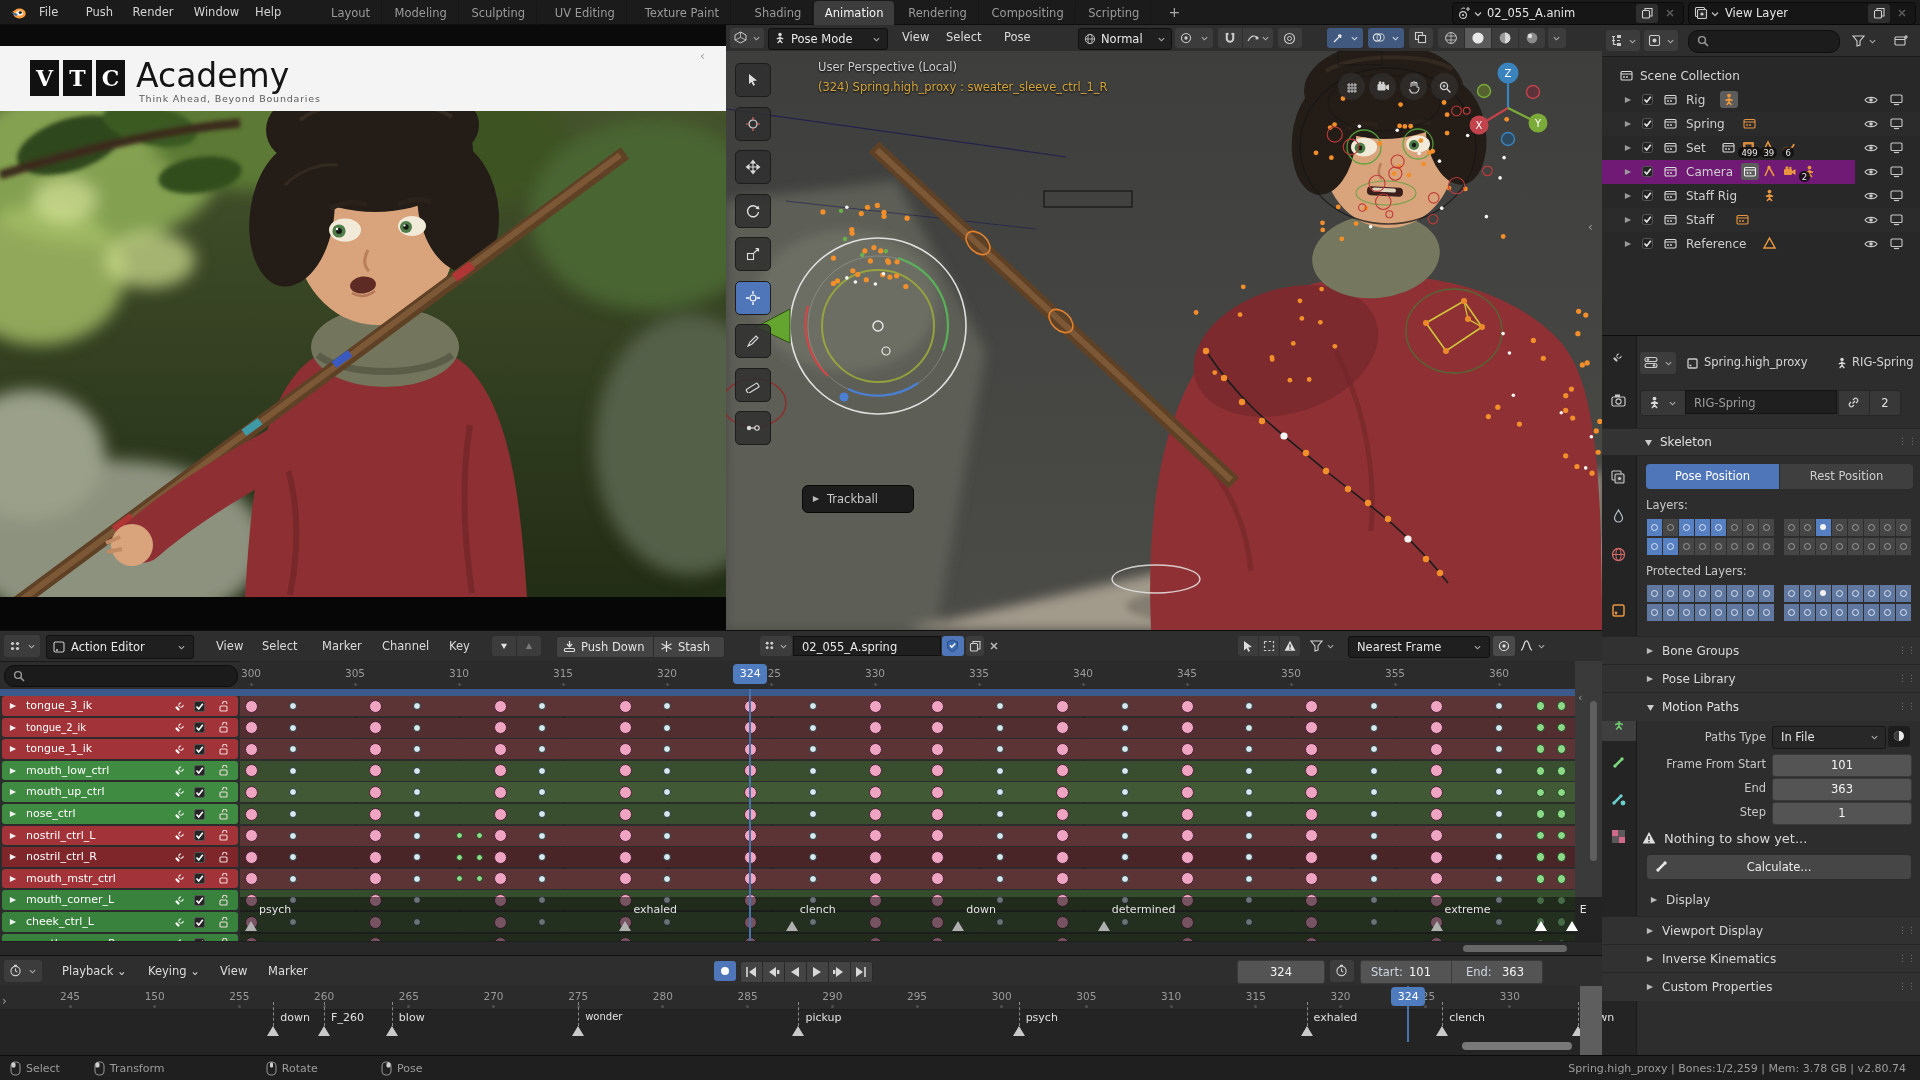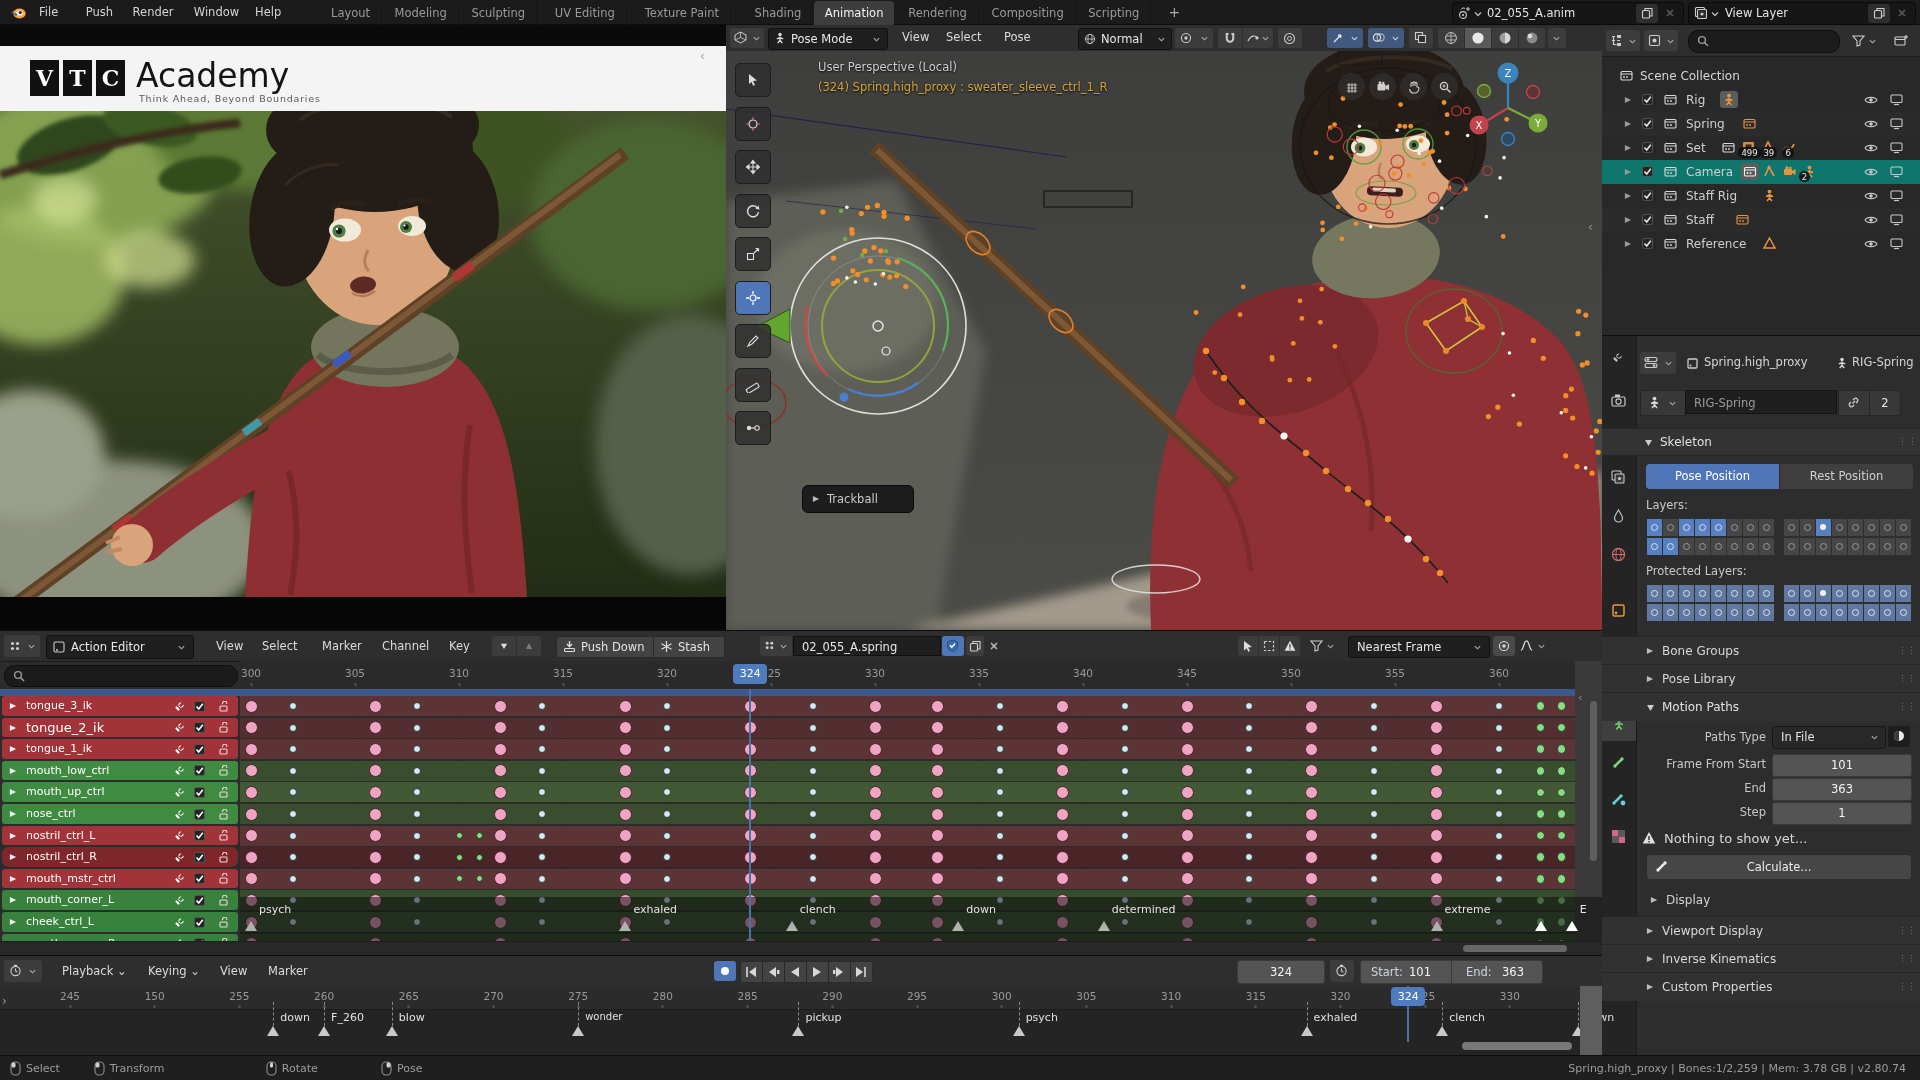--- a/index.html
+++ b/index.html
@@ -960,21 +960,21 @@
             <circle cx="7" cy="7" r="1.8" fill="#c9c9c9"></circle>
           </svg>
         </div>
         <div class="abs" style="left: 288px; top: 5px;">
           <svg width="13" height="13" viewBox="0 0 13 13">
             <rect x="1" y="2" width="11" height="7.5" rx="1" stroke="#c9c9c9" stroke-width="1.1" fill="none"></rect>
             <line x1="4" y1="11.5" x2="9" y2="11.5" stroke="#c9c9c9" stroke-width="1.2"></line>
           </svg>
         </div>
       </div>
-      <div class="abs" style="left: 0px; top: 135px; width: 318px; height: 24px; background: #0f766e;">
+      <div class="abs" style="left: 0px; top: 135px; width: 253px; height: 24px; background: #701a75;">
         <div class="abs" style="left: 22px; top: 8px;">
           <svg width="8" height="8" viewBox="0 0 9 9">
             <polygon points="1,1 8,4.5 1,8" fill="#9a9a9a"></polygon>
           </svg>
         </div>
         <div class="abs" style="left: 40px; top: 6px;">
           <svg width="11" height="11" viewBox="0 0 11 11">
             <rect x="0.5" y="0.5" width="10" height="10" rx="2" fill="#242424" stroke="#555"></rect>
             <path d="M2.5,5.5 L4.7,8 L8.8,2.8" stroke="#e8e8e8" stroke-width="1.6" fill="none"></path>
           </svg>
@@ -2202,21 +2202,21 @@
             <path d="M3.5,5 V3.4 a2,2 0 0 1 4,0" stroke="#f0d9d9" stroke-width="1.1" fill="none" transform="translate(1.2,-1.2) rotate(18 5.5 3.5)"></path>
           </svg>
         </div>
       </div>
       <div class="abs" style="left: 2px; top: 86.6px; width: 236px; height: 19.6px; background: rgb(162, 51, 56); border-radius: 3px; overflow: hidden;">
         <div class="abs" style="left: 7px; top: 6px;">
           <svg width="8" height="8" viewBox="0 0 9 9">
             <polygon points="1,1 8,4.5 1,8" fill="#f0f0f0"></polygon>
           </svg>
         </div>
-        <div class="abs" style="left: 24px; top: 0px; height: 20px; line-height: 20px; font-size: 13px; color: rgb(255, 255, 255);">tongue_2_ik</div>
+        <div class="abs" style="left: 24px; top: 0px; height: 20px; line-height: 20px; font-size: 10px; color: rgb(255, 255, 255);">tongue_2_ik</div>
         <div class="abs" style="left: 172px; top: 4.5px;">
           <svg width="11" height="11" viewBox="0 0 11 11">
             <path d="M7.5,1.5 a2.6,2.6 0 1 0 2,2 L6.8,6.2 L4.8,4.2 Z" fill="#ffffff" opacity="0.95"></path>
             <rect x="1" y="6.4" width="5" height="2.2" rx="1.1" transform="rotate(45 3.5 7.5)" fill="#ffffff"></rect>
           </svg>
         </div>
         <div class="abs" style="left: 192px; top: 4.5px;">
           <svg width="11" height="11" viewBox="0 0 11 11">
             <rect x="0.5" y="0.5" width="10" height="10" rx="2" fill="#242424" stroke="#555"></rect>
             <path d="M2.5,5.5 L4.7,8 L8.8,2.8" stroke="#ffffff" stroke-width="1.6" fill="none"></path>
@@ -2352,21 +2352,21 @@
             <path d="M2.5,5.5 L4.7,8 L8.8,2.8" stroke="#ffffff" stroke-width="1.6" fill="none"></path>
           </svg>
         </div>
         <div class="abs" style="left: 216px; top: 4.5px;">
           <svg width="11" height="11" viewBox="0 0 11 11">
             <rect x="2" y="5" width="7" height="5" rx="1" stroke="#f0d9d9" stroke-width="1.1" fill="none"></rect>
             <path d="M3.5,5 V3.4 a2,2 0 0 1 4,0" stroke="#f0d9d9" stroke-width="1.1" fill="none" transform="translate(1.2,-1.2) rotate(18 5.5 3.5)"></path>
           </svg>
         </div>
       </div>
-      <div class="abs" style="left: 2px; top: 216.2px; width: 236px; height: 19.6px; background: rgb(127, 38, 43); border-radius: 7px; overflow: hidden;">
+      <div class="abs" style="left: 2px; top: 216.2px; width: 236px; height: 19.6px; background: rgb(127, 38, 43); border-radius: 0; overflow: hidden;">
         <div class="abs" style="left: 7px; top: 6px;">
           <svg width="8" height="8" viewBox="0 0 9 9">
             <polygon points="1,1 8,4.5 1,8" fill="#f0f0f0"></polygon>
           </svg>
         </div>
         <div class="abs" style="left: 24px; top: 0px; height: 20px; line-height: 20px; font-size: 11px; color: rgb(255, 255, 255);">nostril_ctrl_R</div>
         <div class="abs" style="left: 172px; top: 4.5px;">
           <svg width="11" height="11" viewBox="0 0 11 11">
             <path d="M7.5,1.5 a2.6,2.6 0 1 0 2,2 L6.8,6.2 L4.8,4.2 Z" fill="#ffffff" opacity="0.95"></path>
             <rect x="1" y="6.4" width="5" height="2.2" rx="1.1" transform="rotate(45 3.5 7.5)" fill="#ffffff"></rect>

